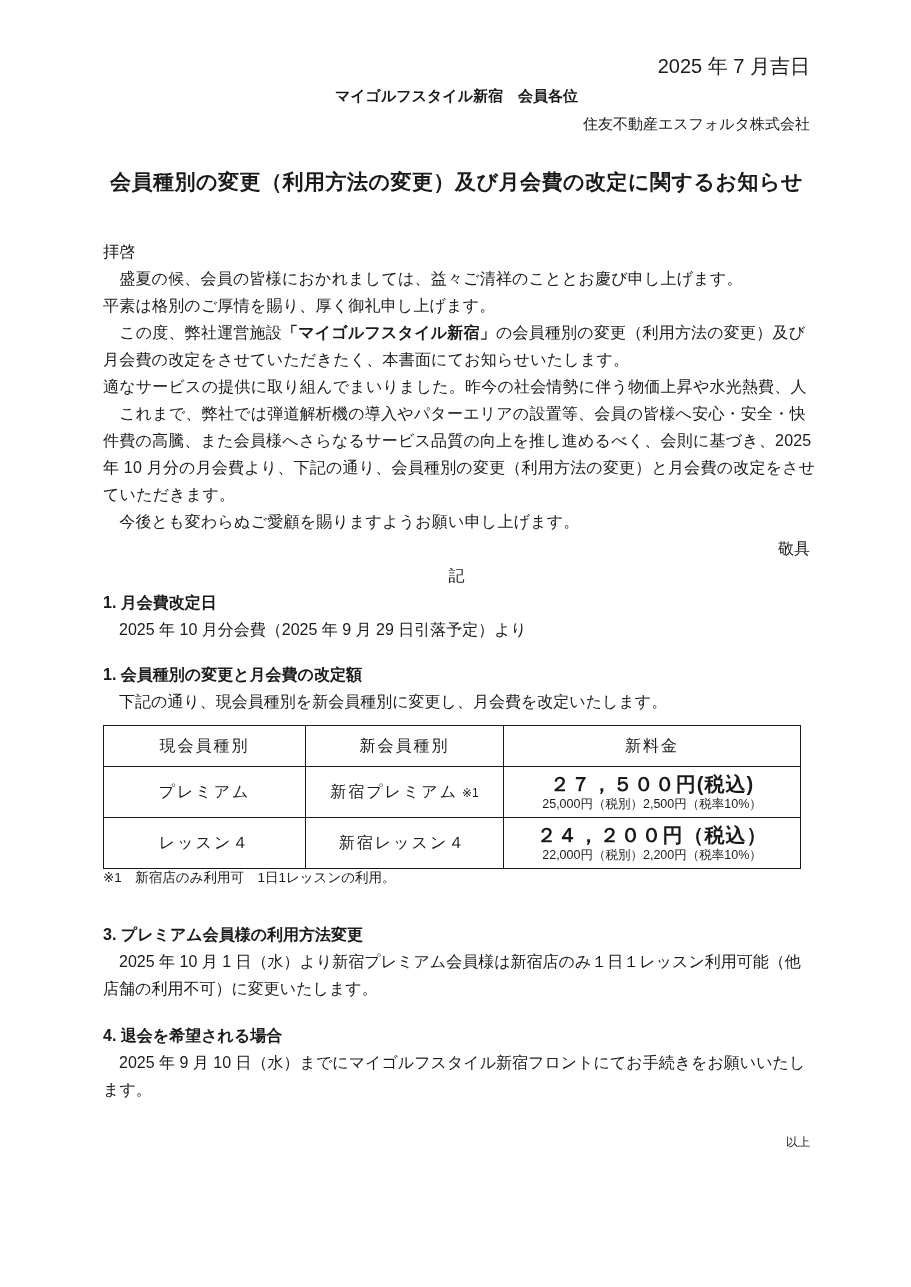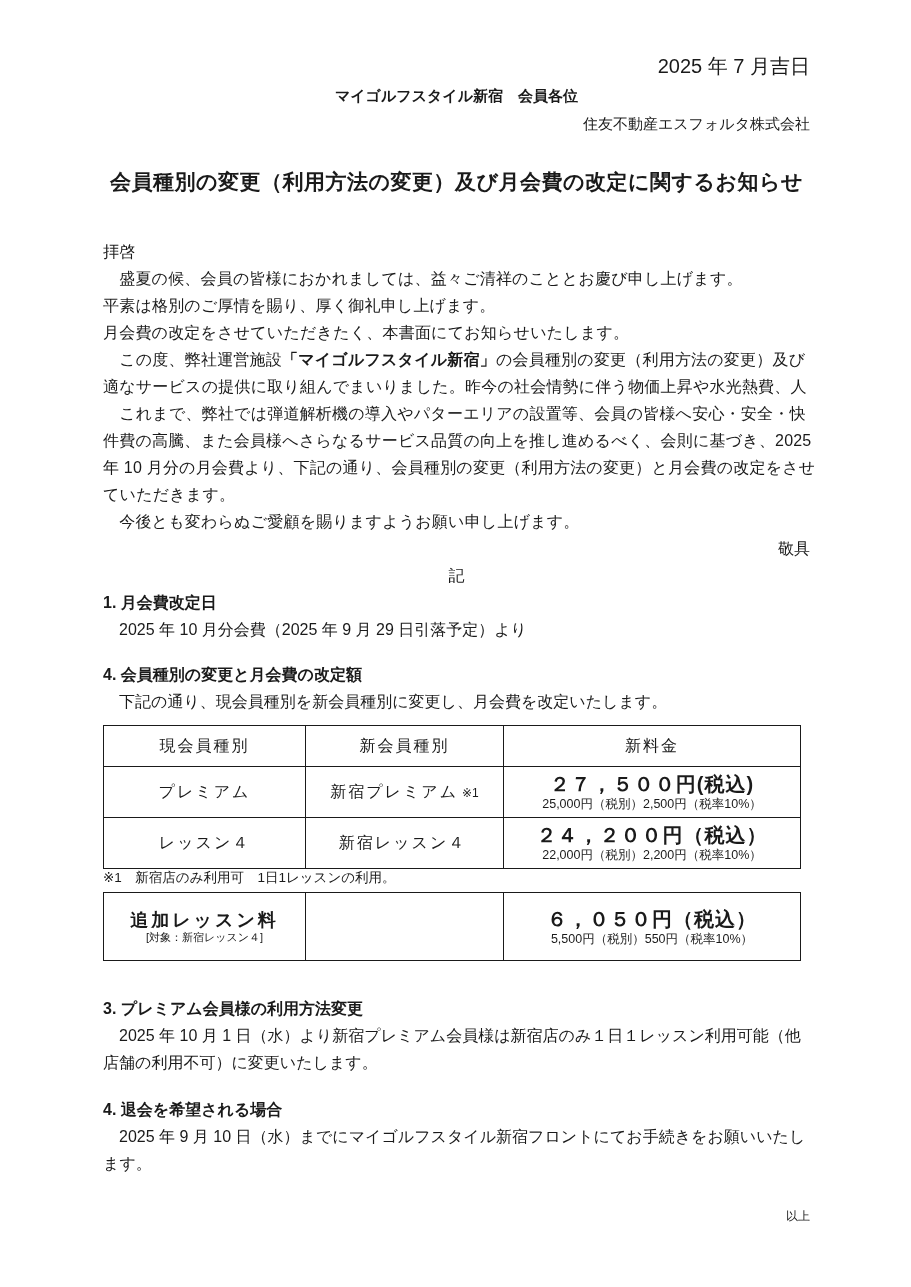--- a/index.html
+++ b/index.html
@@ -170,40 +170,40 @@
     <div class="meta-date">2025 年 7 月吉日</div>
     <div class="meta-recipient">マイゴルフスタイル新宿　会員各位</div>
     <div class="meta-company">住友不動産エスフォルタ株式会社</div>
 
     <h1 class="title">会員種別の変更（利用方法の変更）及び月会費の改定に関するお知らせ</h1>
 
     <div class="body-block">
       <div class="line">拝啓</div>
       <div class="line">　盛夏の候、会員の皆様におかれましては、益々ご清祥のこととお慶び申し上げます。</div>
       <div class="line">平素は格別のご厚情を賜り、厚く御礼申し上げます。</div>
+      <div class="line"><span>　この度、弊社運営施設</span><span class="b">「マイゴルフスタイル新宿」</span><span>の会員種別の変更（利用方法の変更）及び</span></div>
       <div class="line">月会費の改定をさせていただきたく、本書面にてお知らせいたします。</div>
-      <div class="line"><span>　この度、弊社運営施設</span><span class="b">「マイゴルフスタイル新宿」</span><span>の会員種別の変更（利用方法の変更）及び</span></div>
       <div class="line">適なサービスの提供に取り組んでまいりました。昨今の社会情勢に伴う物価上昇や水光熱費、人</div>
       <div class="line">　これまで、弊社では弾道解析機の導入やパターエリアの設置等、会員の皆様へ安心・安全・快</div>
       <div class="line">件費の高騰、また会員様へさらなるサービス品質の向上を推し進めるべく、会則に基づき、2025</div>
       <div class="line">年 10 月分の月会費より、下記の通り、会員種別の変更（利用方法の変更）と月会費の改定をさせ</div>
       <div class="line">ていただきます。</div>
       <div class="line">　今後とも変わらぬご愛顧を賜りますようお願い申し上げます。</div>
     </div>
 
     <div class="keigu">敬具</div>
     <div class="ki">記</div>
 
     <div class="sec1">
       <div class="section-heading">1. 月会費改定日</div>
       <div class="section-body">　2025 年 10 月分会費（2025 年 9 月 29 日引落予定）より</div>
     </div>
 
     <div class="sec2">
-      <div class="section-heading">4. 会員種別の変更と月会費の改定額</div>
+      <div class="section-heading">1. 会員種別の変更と月会費の改定額</div>
       <div class="section-body">　下記の通り、現会員種別を新会員種別に変更し、月会費を改定いたします。</div>
     </div>
 
     <table class="fee">
       <colgroup>
         <col class="col-current">
         <col class="col-new">
         <col class="col-price">
       </colgroup>
       <tbody>
@@ -226,40 +226,20 @@
         <td>
           <div class="price-main">２４，２００円（税込）</div>
           <div class="price-sub">22,000円（税別）2,200円（税率10%）</div>
         </td>
       </tr>
     </tbody>
       </table>
 
     <div class="footnote">※1　新宿店のみ利用可　1日1レッスンの利用。</div>
 
-    <table class="extra">
-      <colgroup>
-        <col class="col-current">
-        <col class="col-new">
-        <col class="col-price">
-      </colgroup>
-      <tbody>
-          <tr>
-        <td>
-          <div class="extra-label">追加レッスン料</div>
-          <div class="extra-label-sub">[対象：新宿レッスン４]</div>
-        </td>
-        <td></td>
-        <td>
-          <div class="price-main">６，０５０円（税込）</div>
-          <div class="price-sub">5,500円（税別）550円（税率10%）</div>
-        </td>
-      </tr>
-    </tbody>
-      </table>
 
     <div class="sec3">
       <div class="section-heading">3. プレミアム会員様の利用方法変更</div>
       <div class="section-body">　2025 年 10 月 1 日（水）より新宿プレミアム会員様は新宿店のみ１日１レッスン利用可能（他</div>
       <div class="section-body">店舗の利用不可）に変更いたします。</div>
     </div>
 
     <div class="sec4">
       <div class="section-heading">4. 退会を希望される場合</div>
       <div class="section-body">　2025 年 9 月 10 日（水）までにマイゴルフスタイル新宿フロントにてお手続きをお願いいたし</div>

